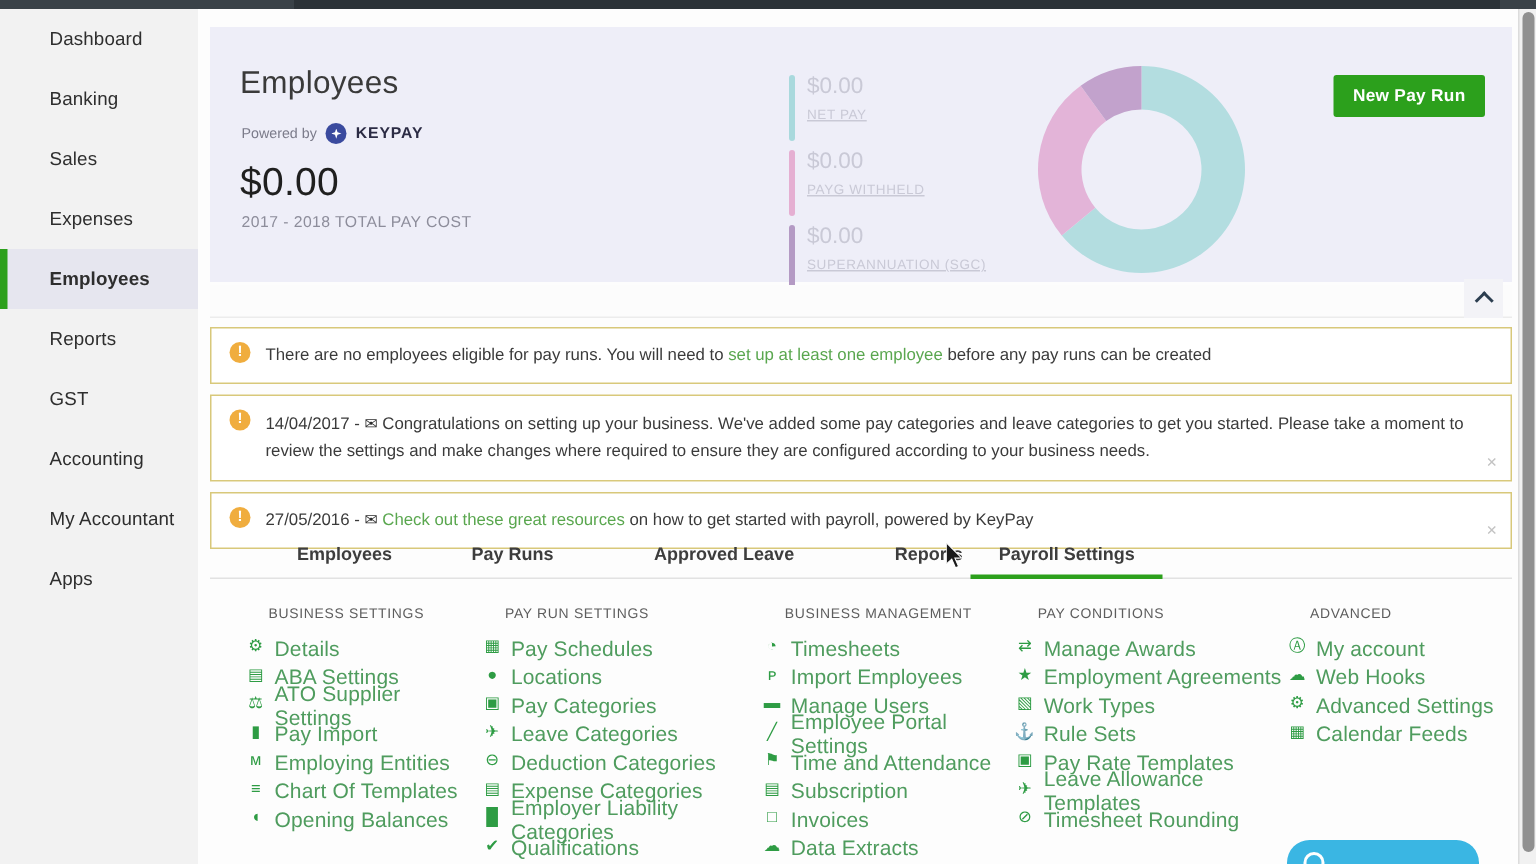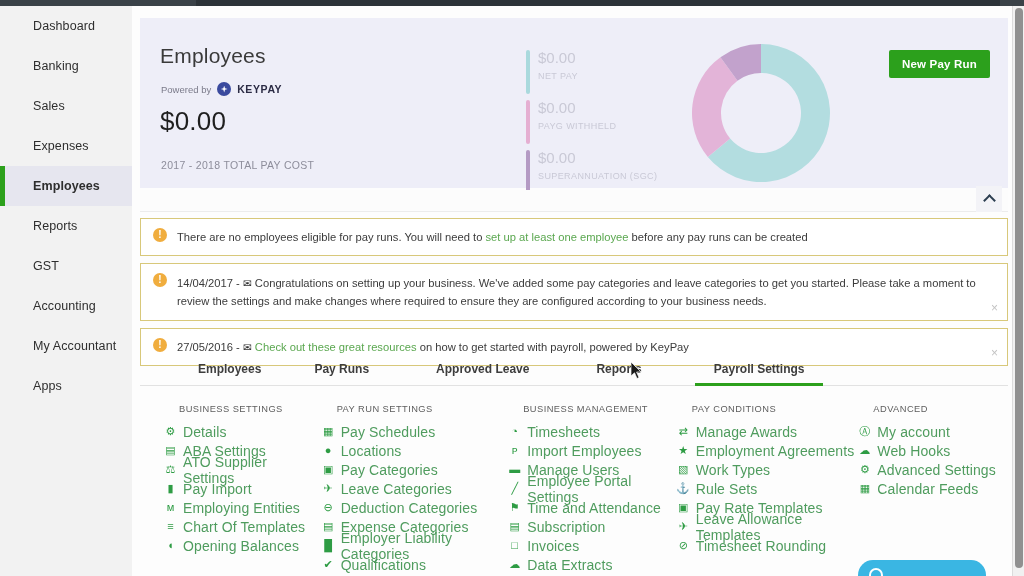--- a/index.html
+++ b/index.html
@@ -73,31 +73,31 @@
     width:7px;height:7px;border-radius:50%;
     background:#fff;
     clip-path: polygon(50% 0,62% 38%,100% 50%,62% 62%,50% 100%,38% 62%,0 50%,38% 38%);
   }
   .kp-word { font-size:10.5px; font-weight:bold; color:#2b2b44; letter-spacing:.6px; }
   .sum-amount {
     position:absolute; left:20px; top:88px;
     font-size:26px; color:#1f1f1f; letter-spacing:.2px;
   }
   .sum-sub {
-    position:absolute; left:21px; top:141px;
+    position:absolute; left:21px; top:124px;
     font-size:10.5px; color:#8d8d9b; letter-spacing:.3px;
   }
 
   .metrics { position:absolute; left:386px; top:30px; }
   .metric { position:relative; padding-left:12px; margin-bottom:17px; }
   .metric .bar {
     position:absolute; left:0; top:2px; width:4px; height:44px; border-radius:2px;
   }
   .metric .val { font-size:15px; color:#c9c9d6; line-height:20px; }
-  .metric .lbl { font-size:9px; color:#c9c9d6; letter-spacing:.4px; margin-top:3px; }
+  .metric .lbl { font-size:9px; color:#c9c9d6; letter-spacing:.4px; margin-top:3px;text-decoration:underline; }
 
   .donut { position:absolute; left:548px; top:22px; width:146px; height:146px; }
 
   .new-payrun {
     position:absolute; right:18px; top:32px;
     background:#2ca01c; color:#fff; border:none;
     font-family:"Liberation Sans", sans-serif;
     font-size:11.5px; font-weight:bold; letter-spacing:.2px;
     padding:8px 13px; border-radius:2px; cursor:pointer;
   }
@@ -145,21 +145,21 @@
     border-bottom:1px solid #e2e2e2; display:flex; align-items:flex-end;
   }
   .tab {
     font-size:12px; font-weight:bold; color:#3d3d3d; cursor:pointer;
     padding:0 0 9px 0; position:relative;
   }
   .tab:nth-child(1){ margin-left:58px; }
   .tab:nth-child(2){ margin-left:53px; }
   .tab:nth-child(3){ margin-left:67px; }
   .tab:nth-child(4){ margin-left:67px; }
-  .tab:nth-child(5){ margin-left:72px; }
+  .tab:nth-child(5){ margin-left:24px; }
   .tab.active::after {
     content:""; position:absolute; left:-19px; right:-19px; bottom:-1px;
     height:3px; background:#2ca01c;
   }
 
   
   .settings {
     position:absolute; top:398px; left:8px; width:868px; height:178px;
     display:flex;
   }

